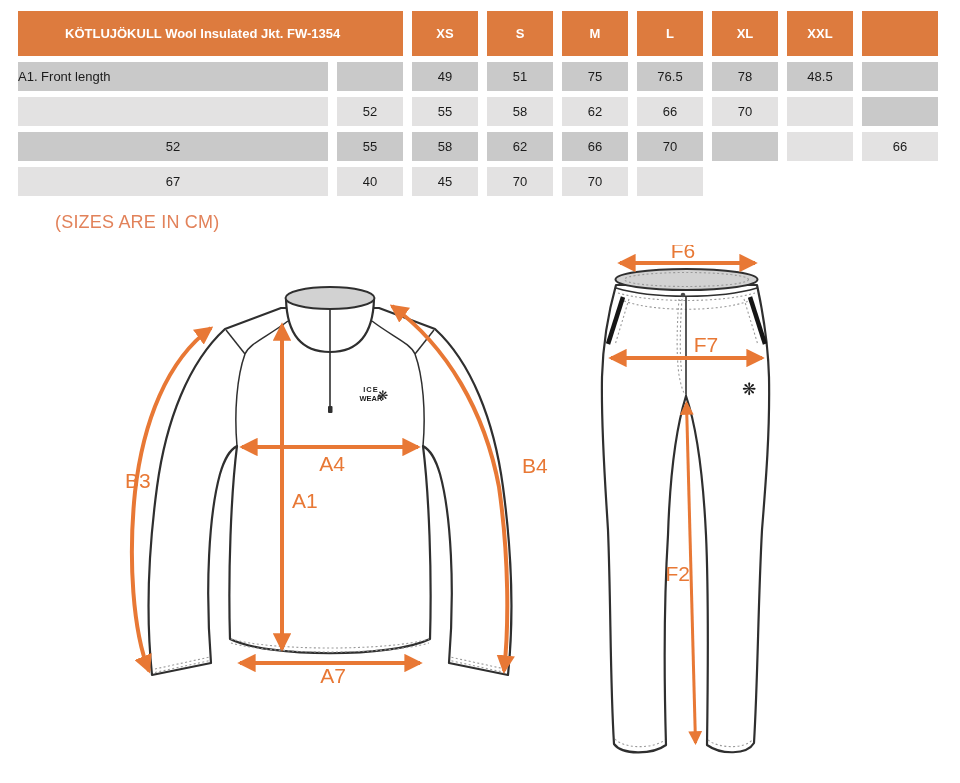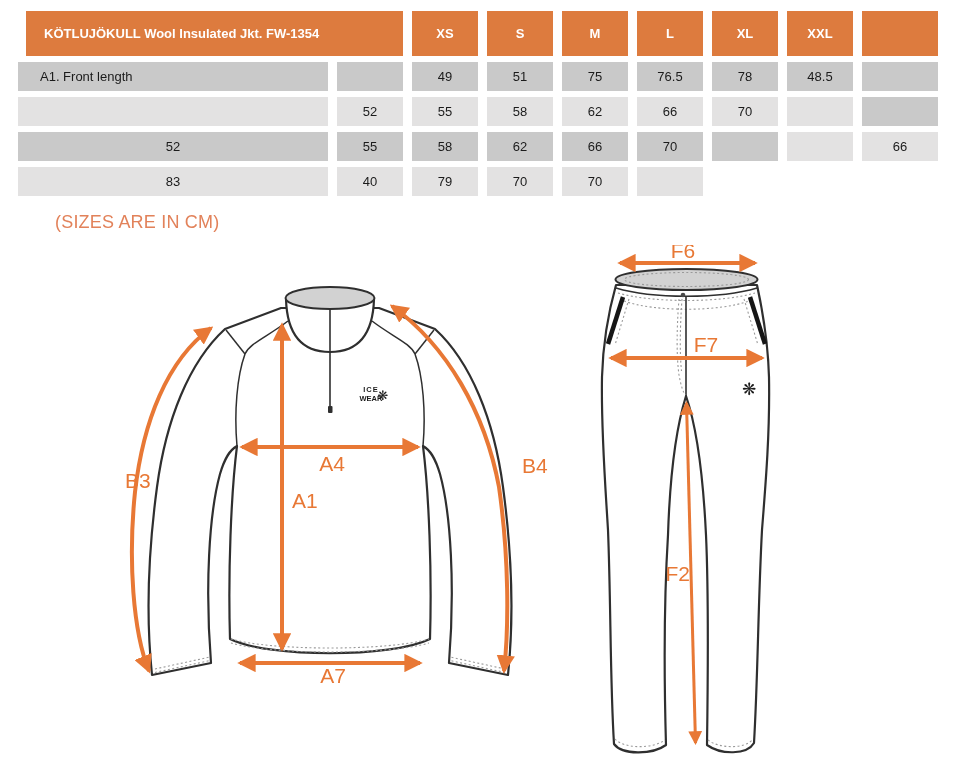--- a/index.html
+++ b/index.html
@@ -19,23 +19,23 @@
   
   .size-table{
     position:absolute;left:18px;top:11px;
     display:grid;
     grid-template-columns:310px 66px 66px 66px 66px 66px 66px 66px 76px;
     grid-template-rows:45px 29px 29px 29px 29px;
     column-gap:9px;row-gap:6px;
   }
   .hcell{background:var(--header-orange);color:#fff;font-weight:bold;font-size:13px;
          display:flex;align-items:center;justify-content:center;}
-  .hcell.title{grid-column:1 / span 2;justify-content:flex-start;padding-left:18px;margin-left:8px;}
+  .hcell.title{grid-column:1 / span 2;justify-content:flex-start;padding-left:47px;}
   .dcell{font-size:13px;color:var(--ink);display:flex;align-items:center;justify-content:center;}
-  .dcell.label{justify-content:flex-start;padding-left:22px;}
+  .dcell.label{justify-content:flex-start;}
   .r-dark{background:var(--row-dark);}
   .r-light{background:var(--row-light);}
 
   .note{position:absolute;left:55px;top:212px;font-size:18px;color:var(--note-orange);
         letter-spacing:.2px;}
 
   
   .jacket-svg{position:absolute;left:95px;top:242px;}
   .pants-svg{position:absolute;left:590px;top:245px;}
 
@@ -91,23 +91,23 @@
     <div class="dcell r-dark">52</div>
     <div class="dcell r-dark">55</div>
     <div class="dcell r-dark">58</div>
     <div class="dcell r-dark">62</div>
     <div class="dcell r-dark">66</div>
     <div class="dcell r-dark">70</div>
     <div class="dcell r-dark"></div>
 
     <div class="dcell r-light"></div>
     <div class="dcell r-light">66</div>
-    <div class="dcell r-light">83</div>
+    <div class="dcell r-light">67</div>
     <div class="dcell r-light">40</div>
-    <div class="dcell r-light">79</div>
+    <div class="dcell r-light">45</div>
     <div class="dcell r-light">70</div>
     <div class="dcell r-light">70</div>
     <div class="dcell r-light"></div>
   </div>
 
   <div class="note">(SIZES ARE IN CM)</div>
 
   <svg class="jacket-svg" width="470" height="480" viewBox="0 0 470 480">
     <defs>
       <marker id="ah-j" viewBox="0 0 10 10" refX="8.5" refY="5" markerWidth="4.6" markerHeight="4.6" orient="auto-start-reverse" markerUnits="strokeWidth">

